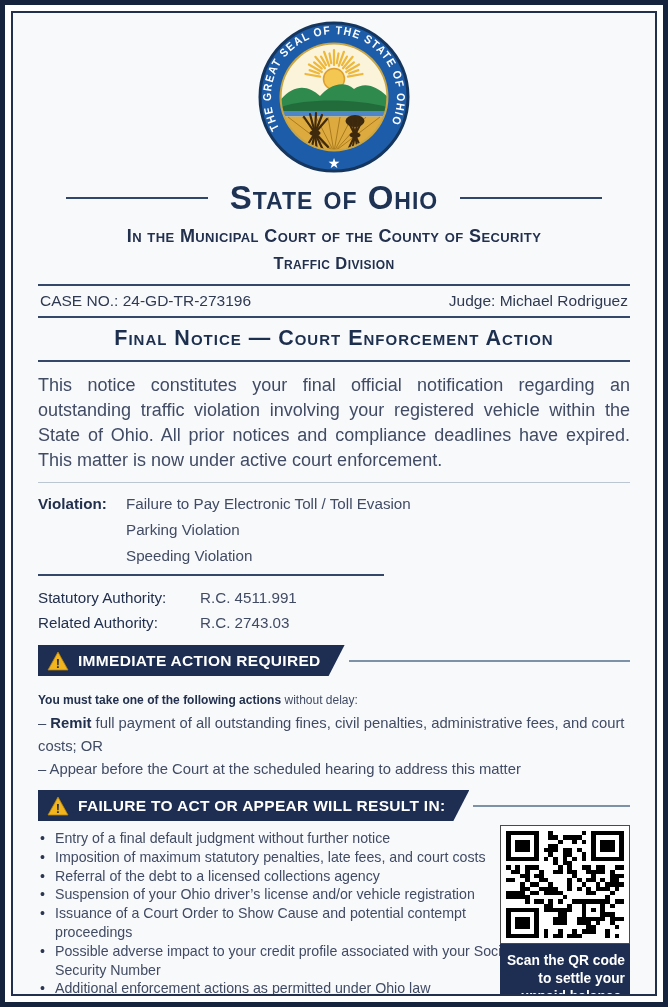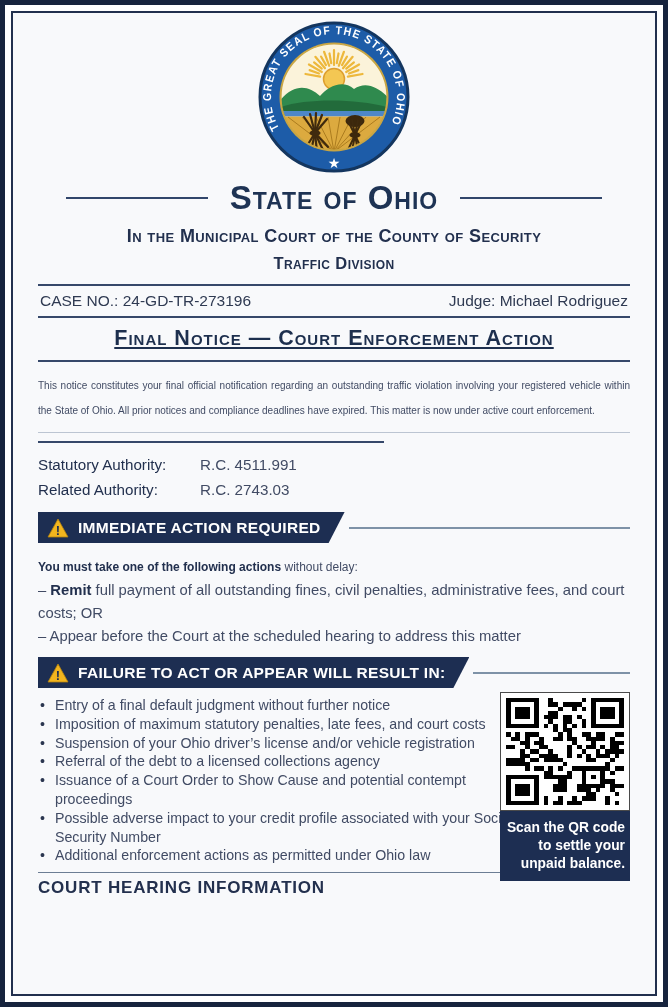--- a/index.html
+++ b/index.html
@@ -47,24 +47,23 @@
   .case-row{
     margin-top:11px;display:flex;justify-content:space-between;
     border-top:2px solid var(--rule);border-bottom:2px solid var(--rule);
     padding:6px 2px;font-size:15.5px;color:#2f3a52;gap:48px;
   }
   .notice-title{
     text-align:center;font-variant:small-caps;font-weight:bold;font-size:21.5px;
     letter-spacing:1px;color:#1d2f4e;
     border-bottom:2px solid var(--rule);
     padding:8px 0 9px 0;
-    text-decoration:underline;
   }
   .intro{
-    margin:11px 0 9px 0;font-size:10px;line-height:25px;color:var(--ink);
+    margin:11px 0 9px 0;font-size:18px;line-height:25px;color:var(--ink);
     text-align:justify;
   }
   .hr-light{border:none;border-top:1px solid #bcc5d2;margin:0 0 8px 0;}
   .violation{display:grid;grid-template-columns:88px 1fr;font-size:15.2px;}
   .violation .vlabel{font-weight:bold;color:var(--ink-dark);line-height:26px;}
   .violation .vitems div{line-height:26px;color:var(--ink);}
   .v-underline{width:346px;border-top:2px solid var(--rule);margin-top:5px;}
   .authority{margin-top:9px;font-size:15.2px;}
   .authority .arow{display:grid;grid-template-columns:162px 1fr;line-height:25px;}
   .authority .alabel{font-weight:normal;color:var(--ink-dark);}
@@ -210,20 +209,28 @@
         <span>Michael Rodriguez</span>
       </div>
     </div>
 
     <div class="notice-title">Final Notice — Court Enforcement Action</div>
 
     <p class="intro">This notice constitutes your final official notification regarding an outstanding traffic violation involving your registered vehicle within the State of Ohio. All prior notices and compliance deadlines have expired. This matter is now under active court enforcement.</p>
 
     <hr class="hr-light">
 
+    <div class="violation">
+      <div class="vlabel">Violation:</div>
+      <div class="vitems">
+        <div>Failure to Pay Electronic Toll / Toll Evasion</div>
+        <div>Parking Violation</div>
+        <div>Speeding Violation</div>
+      </div>
+    </div>
     <div class="v-underline"></div>
 
     <div class="authority">
       <div class="arow">
         <div class="alabel">Statutory Authority:</div>
         <div class="avalue">R.C. 4511.991</div>
       </div>
       <div class="arow">
         <div class="alabel">Related Authority:</div>
         <div class="avalue">R.C. 2743.03</div>
@@ -261,22 +268,22 @@
         </svg>
         <span>FAILURE TO ACT OR APPEAR WILL RESULT IN:</span>
       </div>
       <div class="after-line"></div>
     </div>
 
     <div class="result-area">
       <ul class="bullets">
         <li>Entry of a final default judgment without further notice</li>
         <li>Imposition of maximum statutory penalties, late fees, and court costs</li>
+        <li>Referral of the debt to a licensed collections agency</li>
         <li>Suspension of your Ohio driver’s license and/or vehicle registration</li>
-        <li>Referral of the debt to a licensed collections agency</li>
         <li>Issuance of a Court Order to Show Cause and potential contempt proceedings</li>
         <li>Possible adverse impact to your credit profile associated with your Social Security Number</li>
         <li>Additional enforcement actions as permitted under Ohio law</li>
       </ul>
       <div class="qr-block">
         <div class="qr-box">
           <svg viewBox="0 0 25 25" shape-rendering="crispEdges" preserveAspectRatio="none">
               <rect x="0" y="0" width="7" height="7" fill="#000"></rect>
               <rect x="1" y="1" width="5" height="5" fill="#fff"></rect>
               <rect x="2" y="2" width="3" height="3" fill="#000"></rect>

